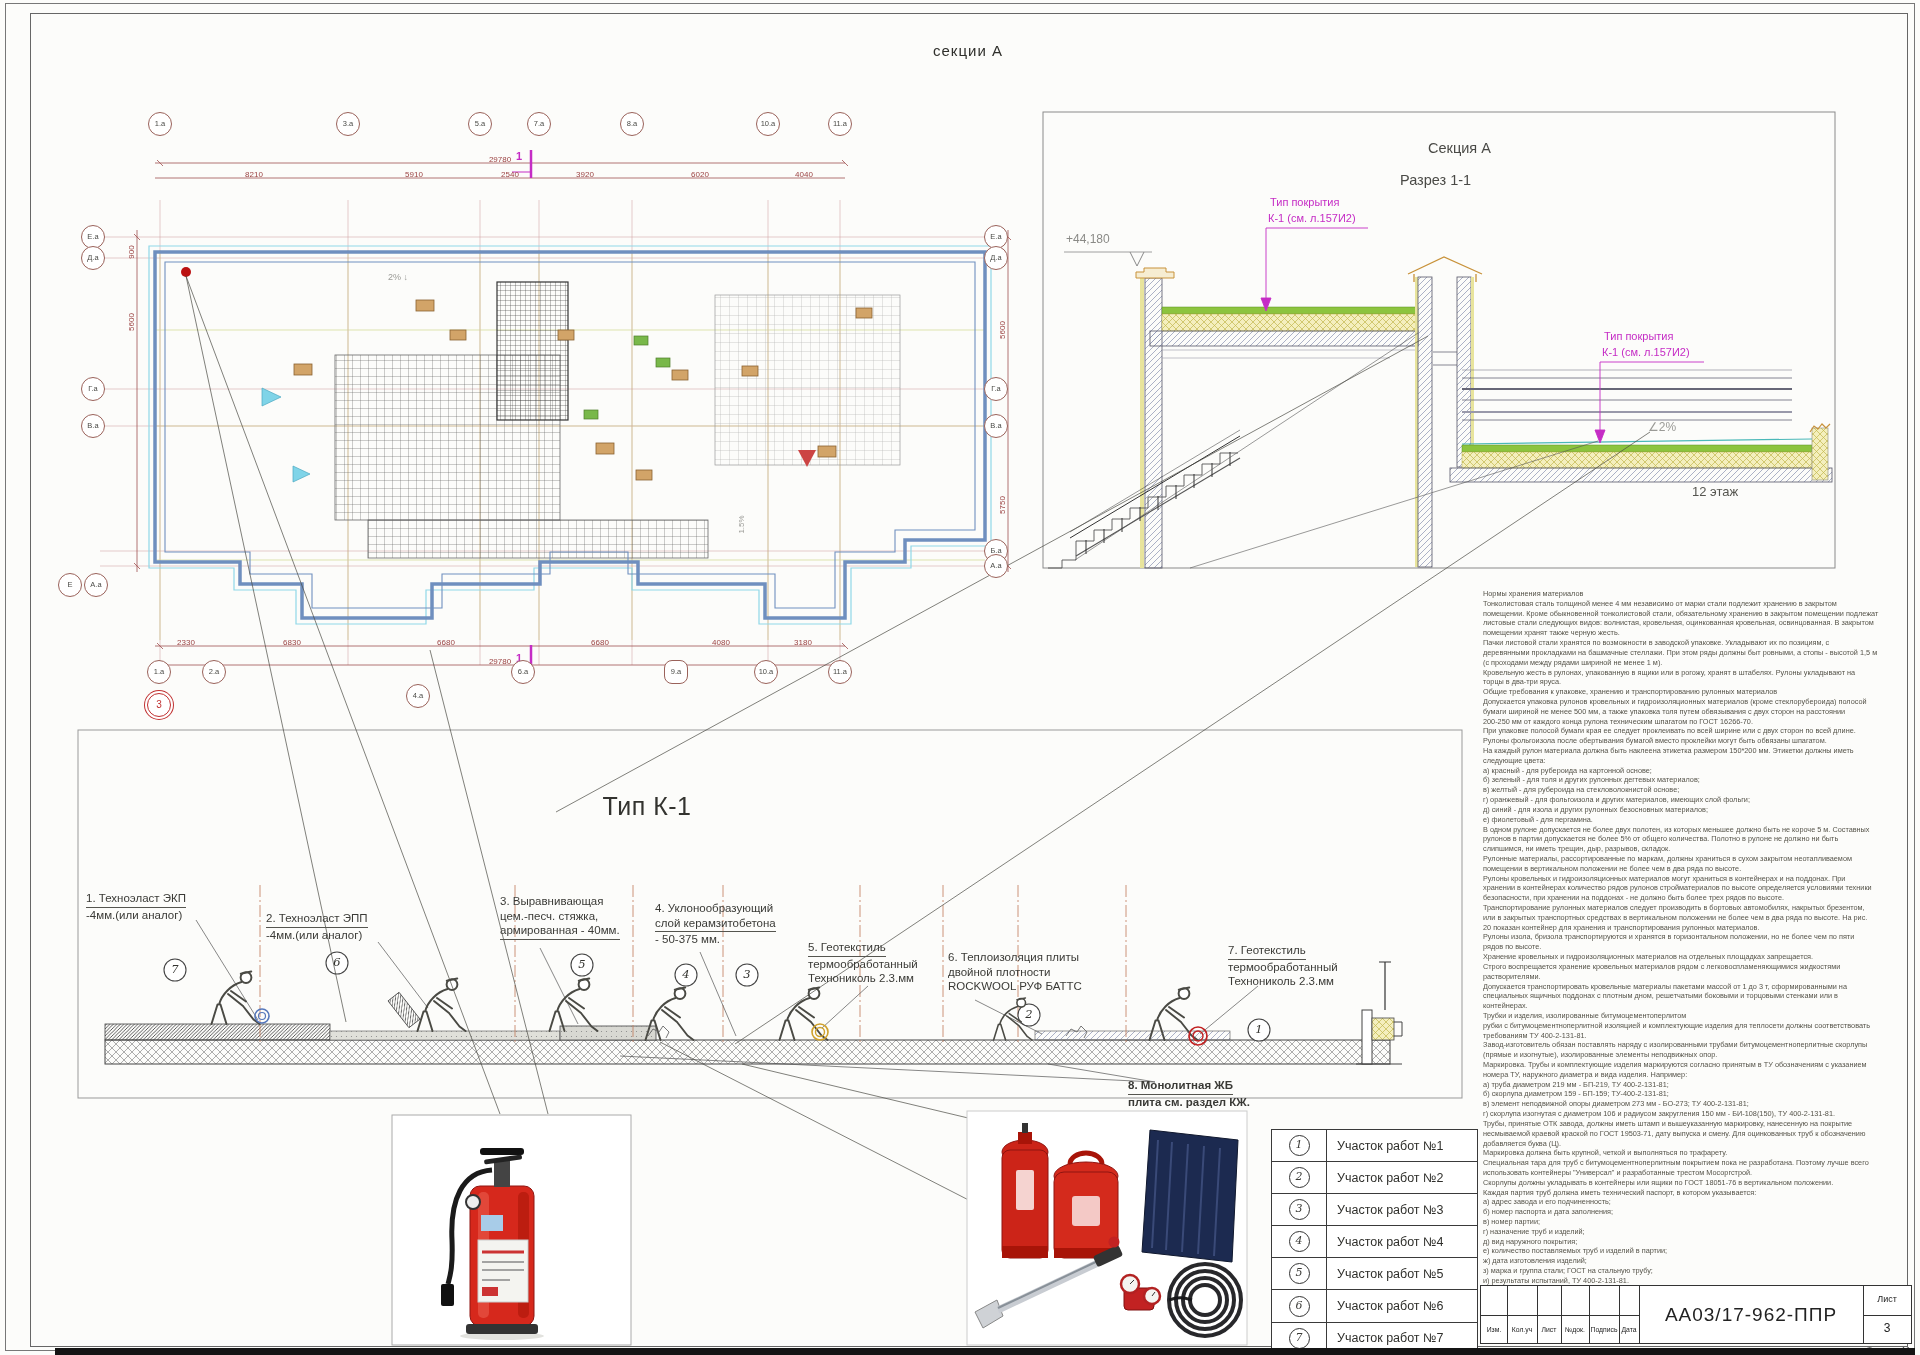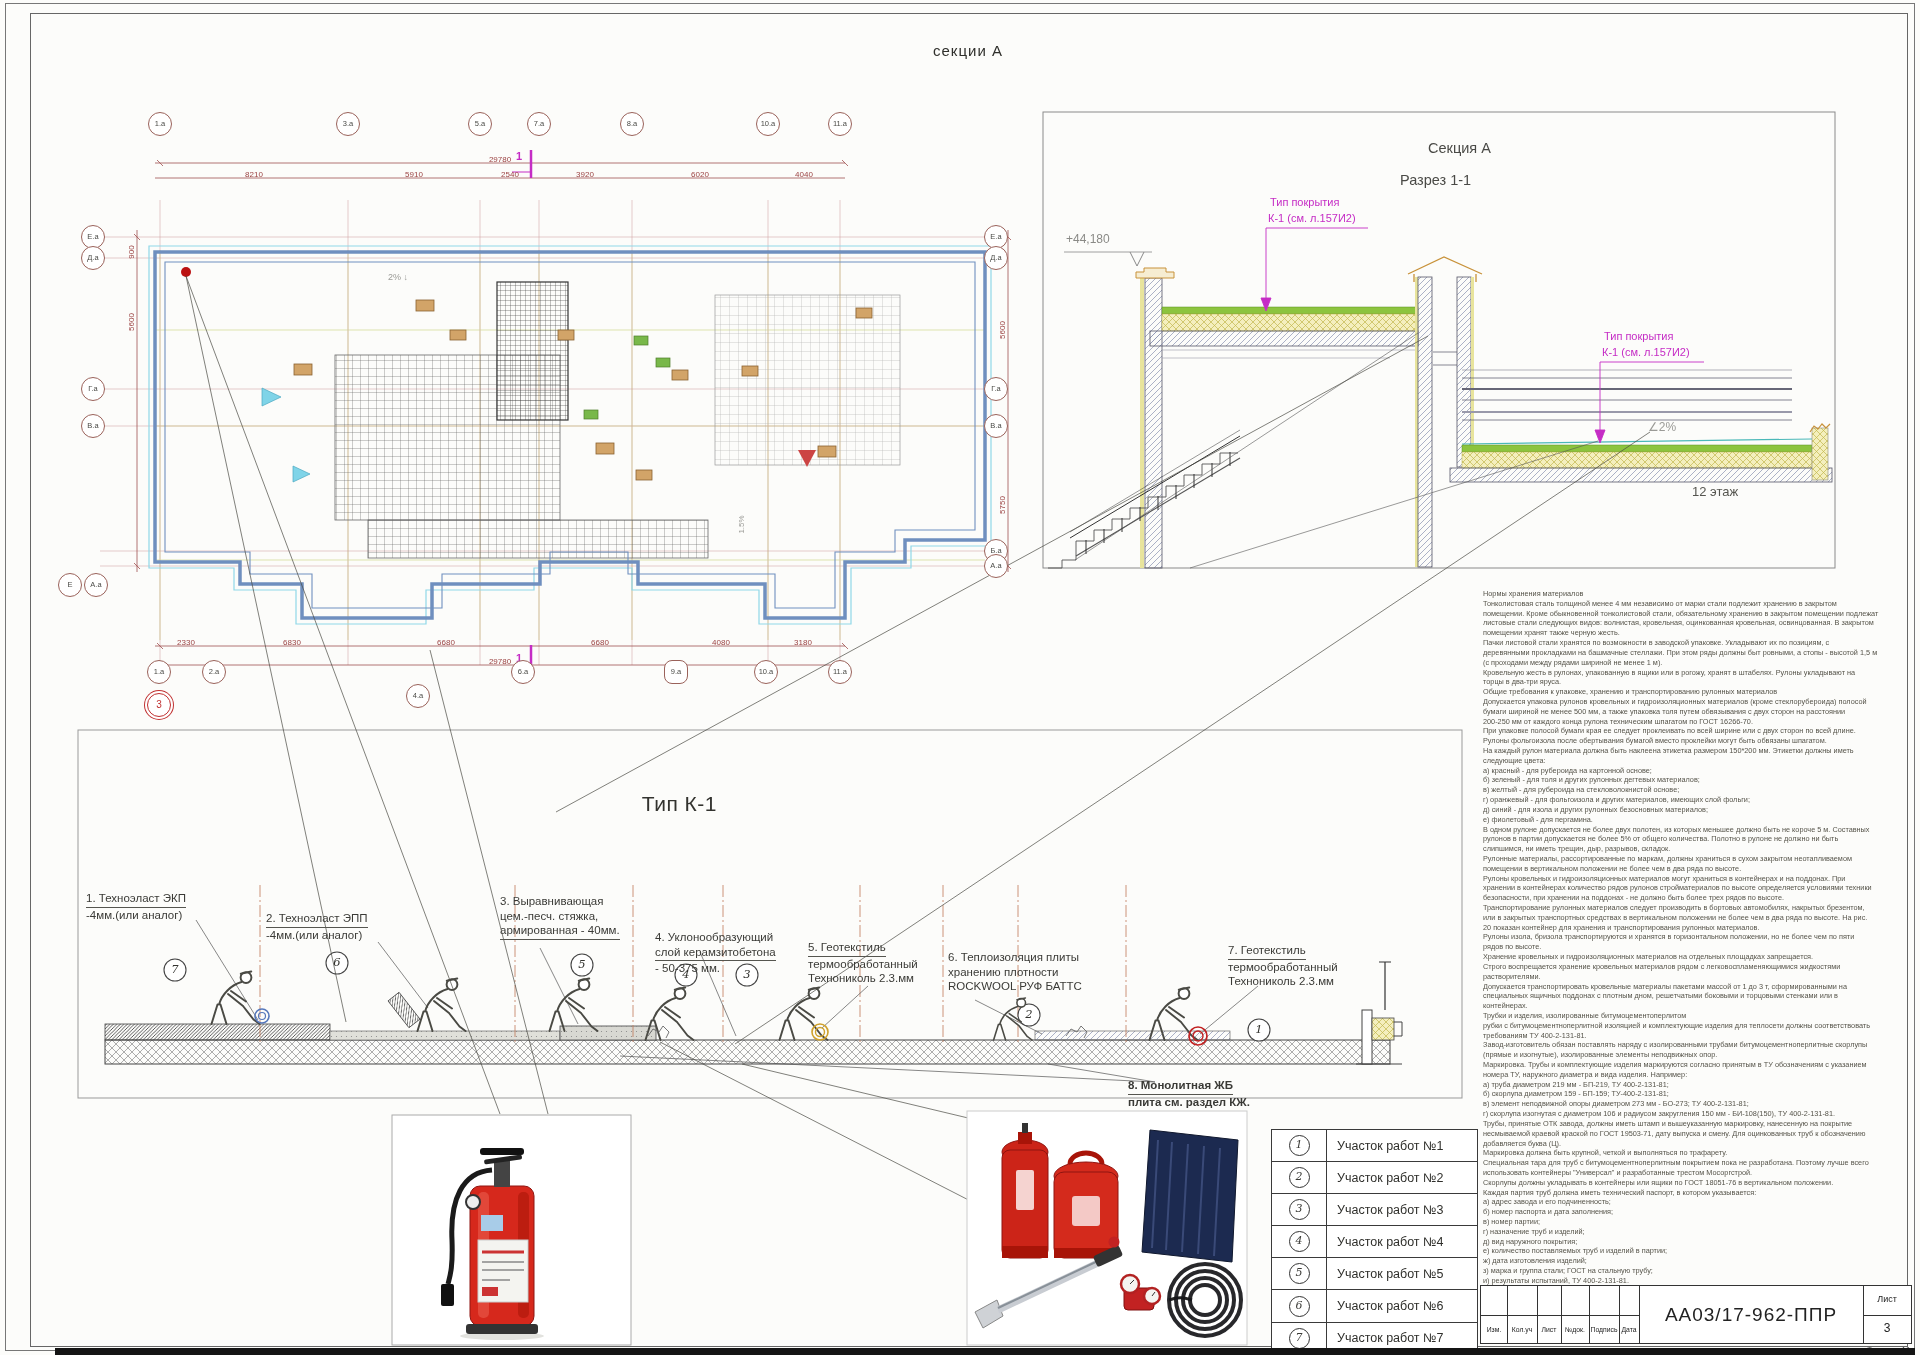--- a/index.html
+++ b/index.html
@@ -333,40 +333,40 @@
   <div class="t mag" style="left:1604px;top:330px;font-size:11px;">Тип покрытия</div>
   <div class="t mag" style="left:1602px;top:346px;font-size:11px;">К-1 (см. л.157И2)</div>
   <div class="t" style="left:1648px;top:420px;font-size:12px;color:#9a9a96;">∠2%</div>
   <div class="t" style="left:1692px;top:484px;font-size:13px;color:#55554f;">12 этаж</div>
 
   <div class="t" style="left:388px;top:272px;font-size:9px;color:#9a9a96;"><span>2%</span>&nbsp;↓</div>
   <div class="t" style="left:732px;top:520px;font-size:8px;color:#9a9a96;transform:rotate(-90deg);">1.5%</div>
   <div class="t mag" style="left:516px;top:150px;font-size:11px;font-weight:bold;">1</div>
   <div class="t mag" style="left:516px;top:652px;font-size:11px;font-weight:bold;">1</div>
 
-  <div class="t" style="left:577px;top:792px;width:140px;text-align:right;font-size:21px;color:#33332f;letter-spacing:0.5px;">Тип К-1</div>
+  <div class="t" style="left:577px;top:792px;width:140px;text-align:center;font-size:25px;color:#33332f;letter-spacing:0.5px;">Тип К-1</div>
 
   <div class="ann" style="left:86px;top:891px;">
     <div class="u">1. Техноэласт ЭКП</div><div>-4мм.(или аналог)</div>
   </div>
   <div class="ann" style="left:266px;top:911px;">
     <div class="u">2. Техноэласт ЭПП</div><div>-4мм.(или аналог)</div>
   </div>
   <div class="ann" style="left:500px;top:894px;">
     <div>3. Выравнивающая</div><div>цем.-песч. стяжка,</div><div class="u">армированная - 40мм.</div>
   </div>
-  <div class="ann" style="left:655px;top:901px;margin-top:29px;">
+  <div class="ann" style="left:655px;top:901px;">
     <div>4. Уклонообразующий</div><div class="u">слой керамзитобетона</div><div>- 50-375 мм.</div>
   </div>
   <div class="ann" style="left:808px;top:940px;">
     <div class="u">5. Геотекстиль</div><div>термообработанный</div><div>Технониколь 2.3.мм</div>
   </div>
   <div class="ann" style="left:948px;top:950px;">
     <div>6. Теплоизоляция плиты</div>
-      <div>хранению плотности</div>
+      <div>двойной плотности</div>
       <div>ROCKWOOL РУФ БАТТС</div>
   </div>
   <div class="ann" style="left:1228px;top:943px;">
     <div class="u">7. Геотекстиль</div><div>термообработанный</div><div>Технониколь 2.3.мм</div>
   </div>
   <div class="ann" style="left:1128px;top:1078px;font-weight:bold;">
     <div class="u">8. Монолитная ЖБ</div><div>плита см. раздел КЖ.</div>
   </div>
 
   <div class="areaNum" style="left:175px;top:970px;">7</div>

